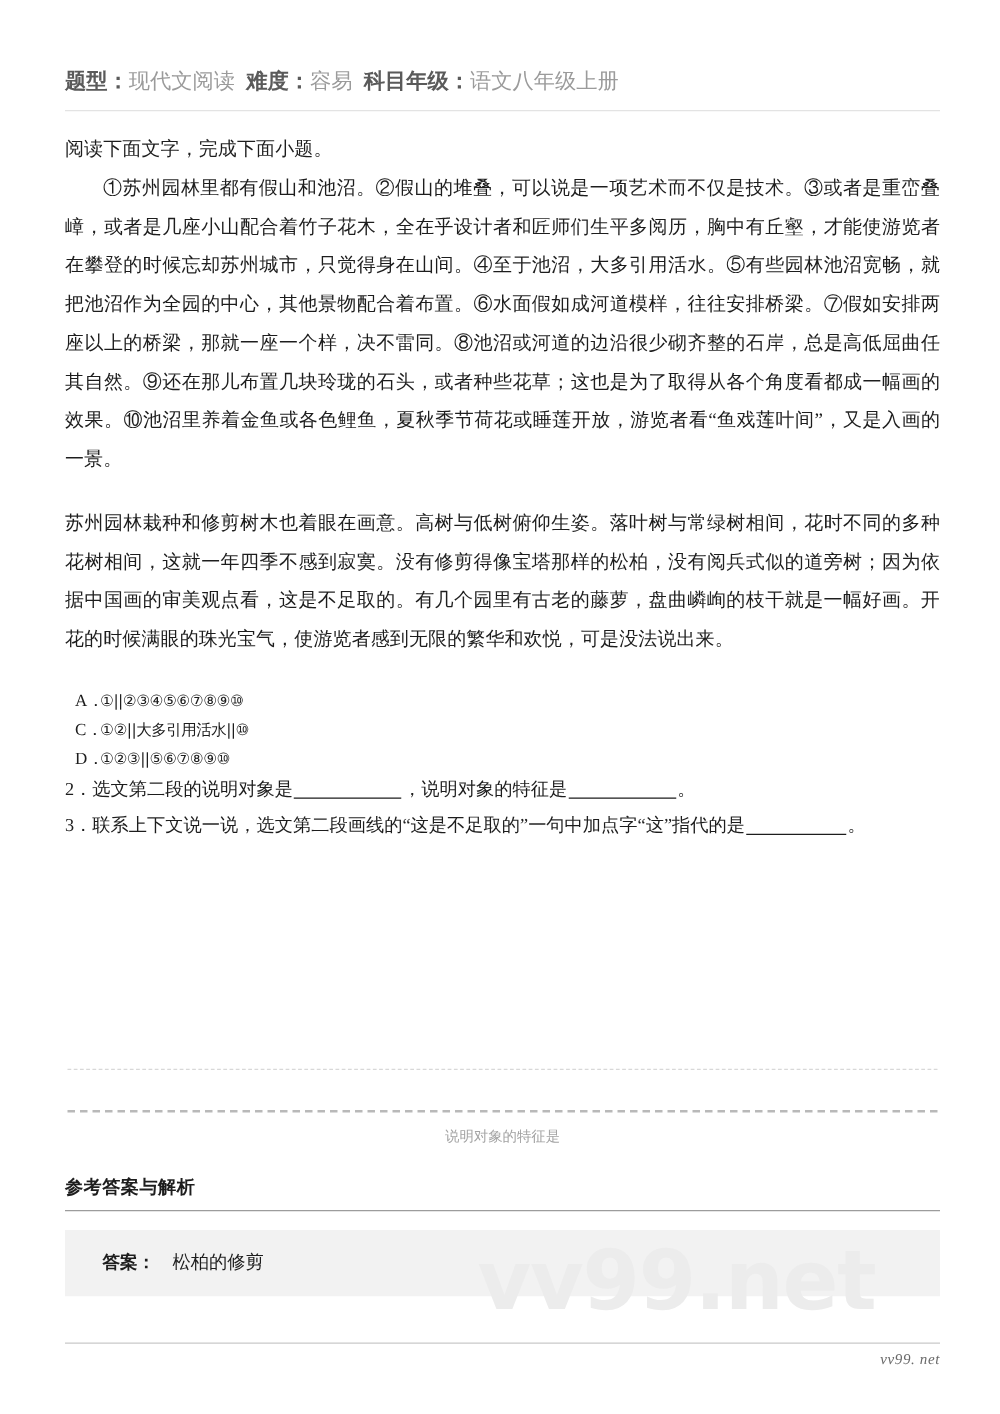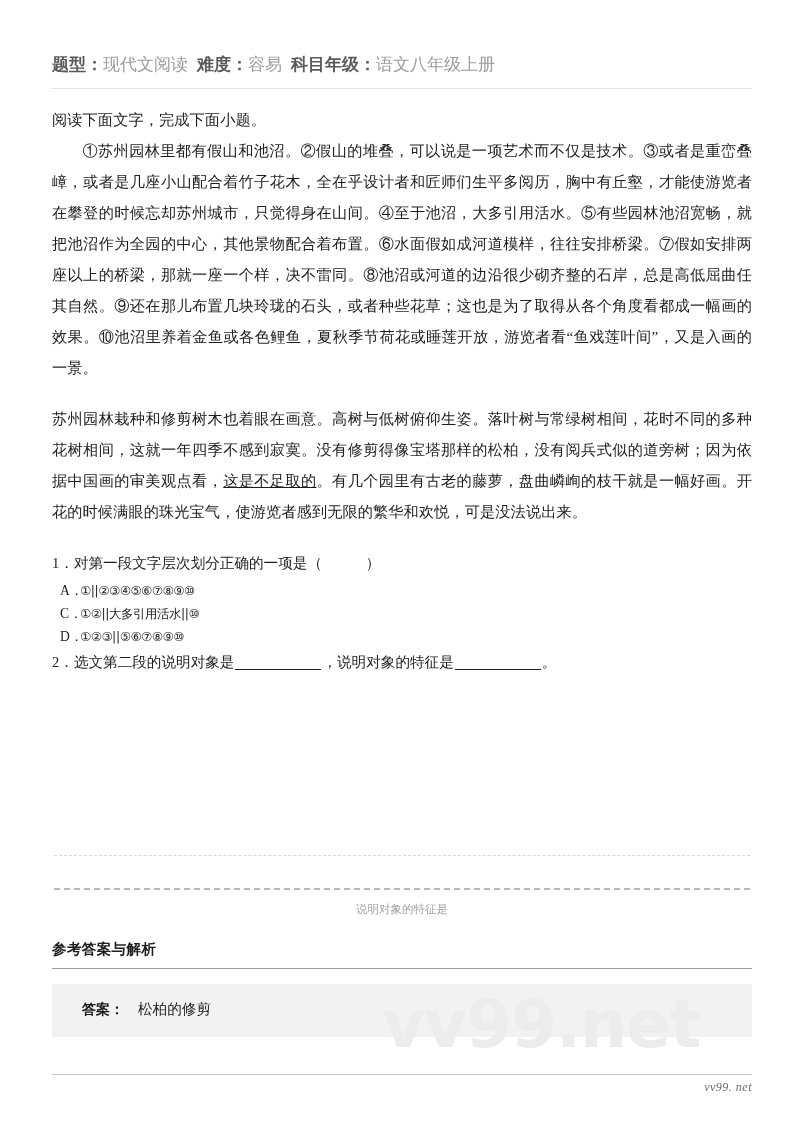--- a/index.html
+++ b/index.html
@@ -68,21 +68,21 @@
     font-size: 15.2px;
     line-height: 31px;
     text-align: justify;
     text-justify: inter-ideograph;
     color: #1d1d1d;
     letter-spacing: 0.1px;
   }
   .lead { margin-bottom: 18px; }
   .indent { text-indent: 2em; }
   .spacer-para { height: 20px; }
-  .uline { text-decoration: underline; }
+  .uline { }
 
   
   .questions {
     margin-top: 22px;
   }
   .q {
     font-size: 14.6px;
     line-height: 29px;
     color: #1d1d1d;
     text-align: justify;
@@ -250,29 +250,29 @@
       <p class="para lead">阅读下面文字，完成下面小题。</p>
 
       <p class="para indent">①苏州园林里都有假山和池沼。②假山的堆叠，可以说是一项艺术而不仅是技术。③或者是重峦叠嶂，或者是几座小山配合着竹子花木，全在乎设计者和匠师们生平多阅历，胸中有丘壑，才能使游览者在攀登的时候忘却苏州城市，只觉得身在山间。④至于池沼，大多引用活水。⑤有些园林池沼宽畅，就把池沼作为全园的中心，其他景物配合着布置。⑥水面假如成河道模样，往往安排桥梁。⑦假如安排两座以上的桥梁，那就一座一个样，决不雷同。⑧池沼或河道的边沿很少砌齐整的石岸，总是高低屈曲任其自然。⑨还在那儿布置几块玲珑的石头，或者种些花草；这也是为了取得从各个角度看都成一幅画的效果。⑩池沼里养着金鱼或各色鲤鱼，夏秋季节荷花或睡莲开放，游览者看“鱼戏莲叶间”，又是入画的一景。</p>
 
       <div class="spacer-para"></div>
 
       <p class="para"><span>苏州园林栽种和修剪树木也着眼在画意。高树与低树俯仰生姿。落叶树与常绿树相间，花时不同的多种花树相间，这就一年四季不感到寂寞。没有修剪得像宝塔那样的松柏，没有阅兵式似的道旁树；因为依据中国画的审美观点看，</span><span class="uline">这是不足取的</span><span>。有几个园里有古老的藤萝，盘曲嶙峋的枝干就是一幅好画。开花的时候满眼的珠光宝气，使游览者感到无限的繁华和欢悦，可是没法说出来。</span></p>
 
       <div class="questions">
 
-        <div class="q"><span class="num">1．</span><span>对第一段文字层次划分正确的一项是（　　　）</span></div>
         <div class="opts">
           <div class="opt"><span class="ol">A．</span><span class="circ">①||②③④⑤⑥⑦⑧⑨⑩</span></div>
           <div class="opt"><span class="ol">C．</span><span class="circ">①②||大多引用活水||⑩</span></div>
           <div class="opt"><span class="ol">D．</span><span class="circ">①②③||⑤⑥⑦⑧⑨⑩</span></div>
         </div>
 
         <div class="q"><span class="num">2．</span><span>选文第二段的说明对象是</span><span class="blank"></span><span>，说明对象的特征是</span><span class="blank"></span><span>。</span></div>
 
+        <div class="q"><span class="num">3．</span><span>联系上下文说一说，选文第二段画线的“这是不足取的”一句中加点字“这”指代的是</span><span class="blank short"></span><span>。</span></div>
 
       </div>
     </div>
 
     <div class="cut-zone">
       <div class="dash-light"></div>
       <div class="dash-dark"></div>
       <div class="cut-label">说明对象的特征是</div>
     </div>
 

